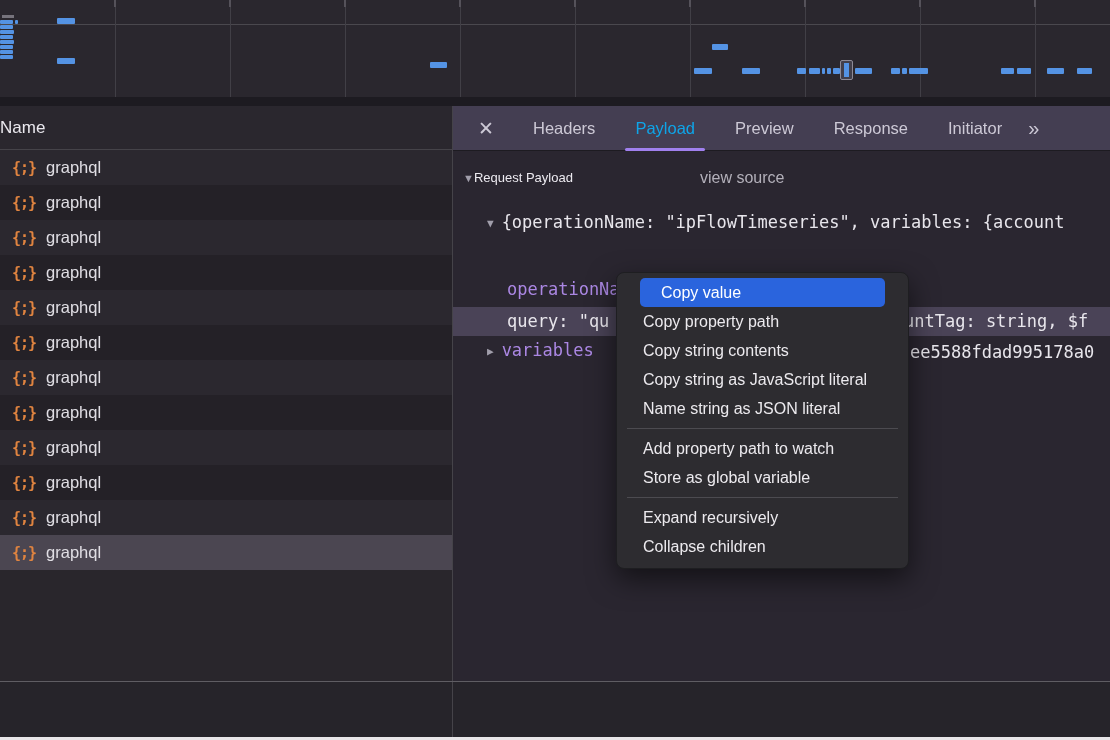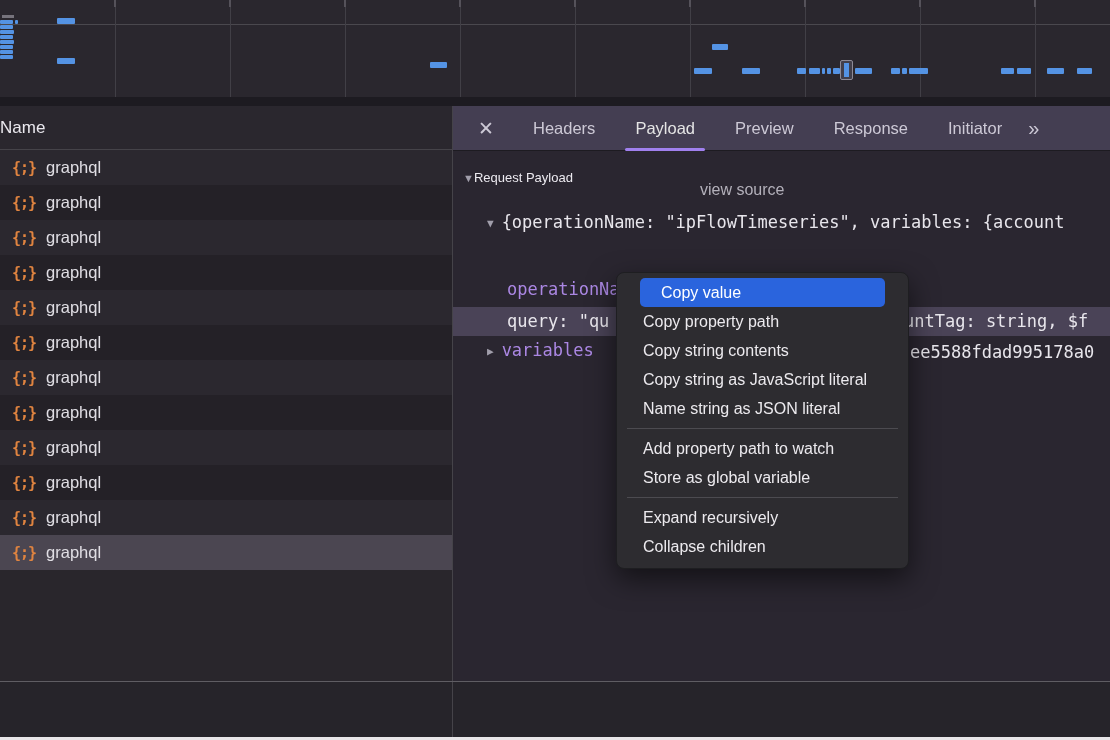--- a/index.html
+++ b/index.html
@@ -67,33 +67,33 @@
   }
   .close-btn {
     width:22px; text-align:center; font-size:19px; color:#cdc9d6;
     margin-left:22px; margin-right:16px; cursor:pointer;
   }
   .tab {
     position:relative; height:45px; display:flex; align-items:center;
     padding:0 4px; margin:0 16px; font-size:16.5px; color:#cdc9d6; cursor:pointer;
     white-space:nowrap;
   }
-  .tab.active { color:#e5e5e5; }
+  .tab.active { color:#0ea5e9; }
   .tab.active::after {
     content:""; position:absolute; left:-6px; right:-6px; bottom:0; height:3px;
     background:#a080ee; border-radius:2px;
   }
   .overflow-btn { margin-left:6px; font-size:20px; color:#cdc9d6; letter-spacing:-2px; cursor:pointer; }
 
   .payload { position:absolute; left:0; top:46px; right:0; bottom:0; overflow:hidden; }
   .mono { font-family:"DejaVu Sans Mono", monospace; font-size:17px; }
   .tri { color:#a19eab; font-size:11px; display:inline-block; vertical-align:middle; }
   .sect-header { position:absolute; left:10px; top:16px; white-space:nowrap; }
   .sect-title { font-size:13px; font-weight:normal; color:#eceaf0; }
-  .view-source { position:absolute; left:247px; top:17px; font-size:16px; color:#b3b0ba; cursor:pointer; white-space:nowrap;margin-top:12px; }
+  .view-source { position:absolute; left:247px; top:17px; font-size:16px; color:#b3b0ba; cursor:pointer; white-space:nowrap; }
   .pline { position:absolute; white-space:nowrap; }
   .pline .tri { margin-right:8px; }
   .key-purple { color:#ab87e3; }
   .val-cyan { color:#45b7d8; }
   .hl-row {
     position:absolute; left:0; right:0; top:155px; height:29px; background:#4a4357;
   }
   .hl-left  { position:absolute; left:54px; top:159px; white-space:nowrap; }
   .hl-right { position:absolute; left:451px; top:159px; white-space:nowrap; }
   .var-right { position:absolute; left:457px; top:190px; white-space:nowrap; }

